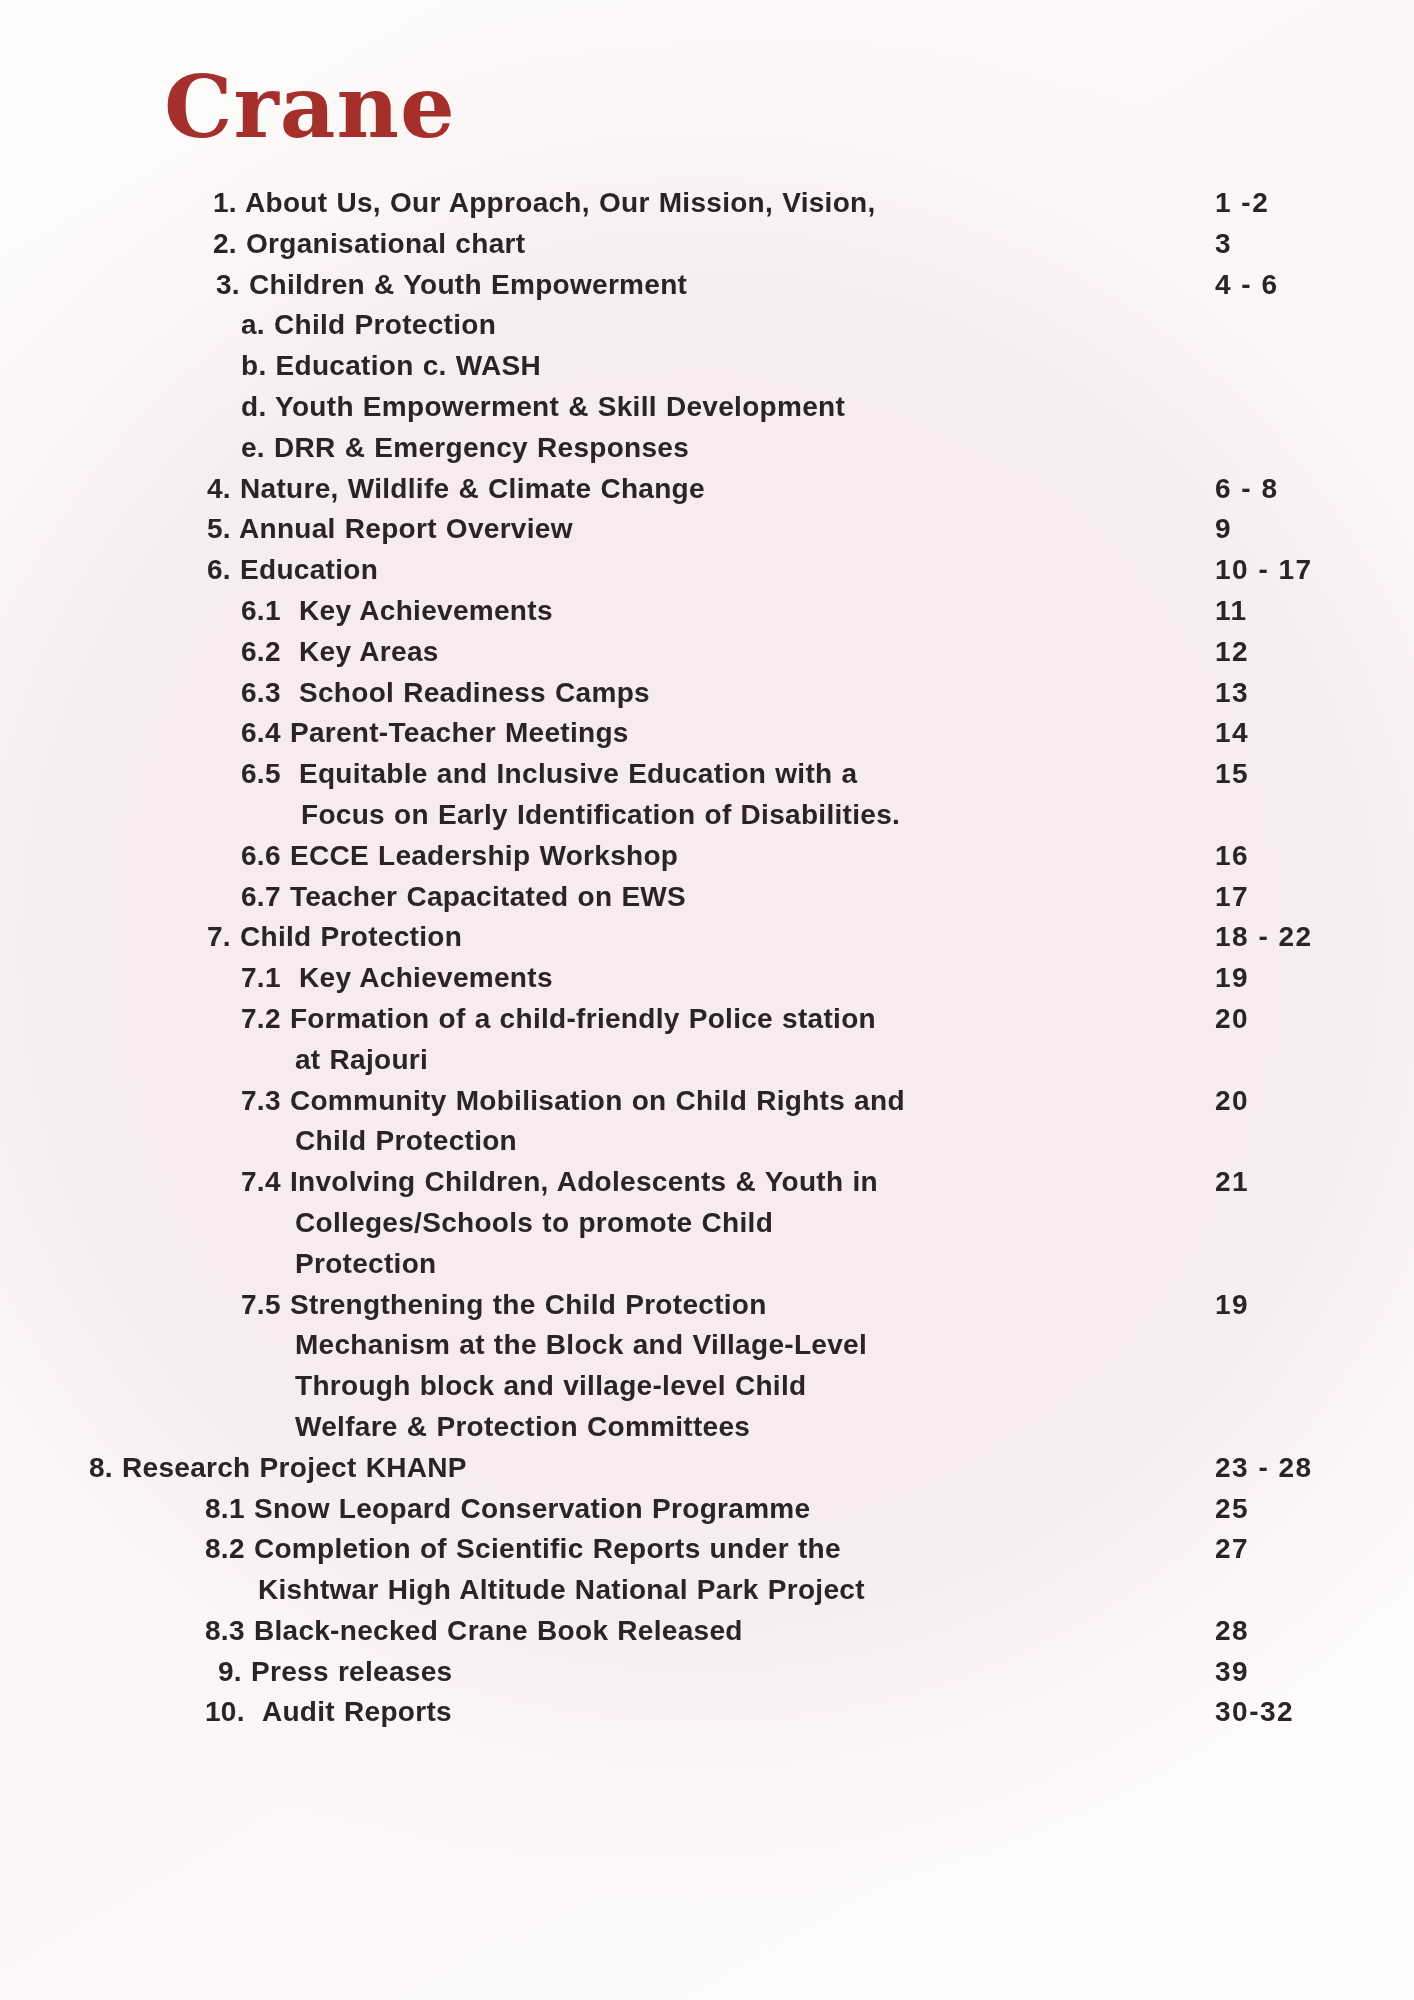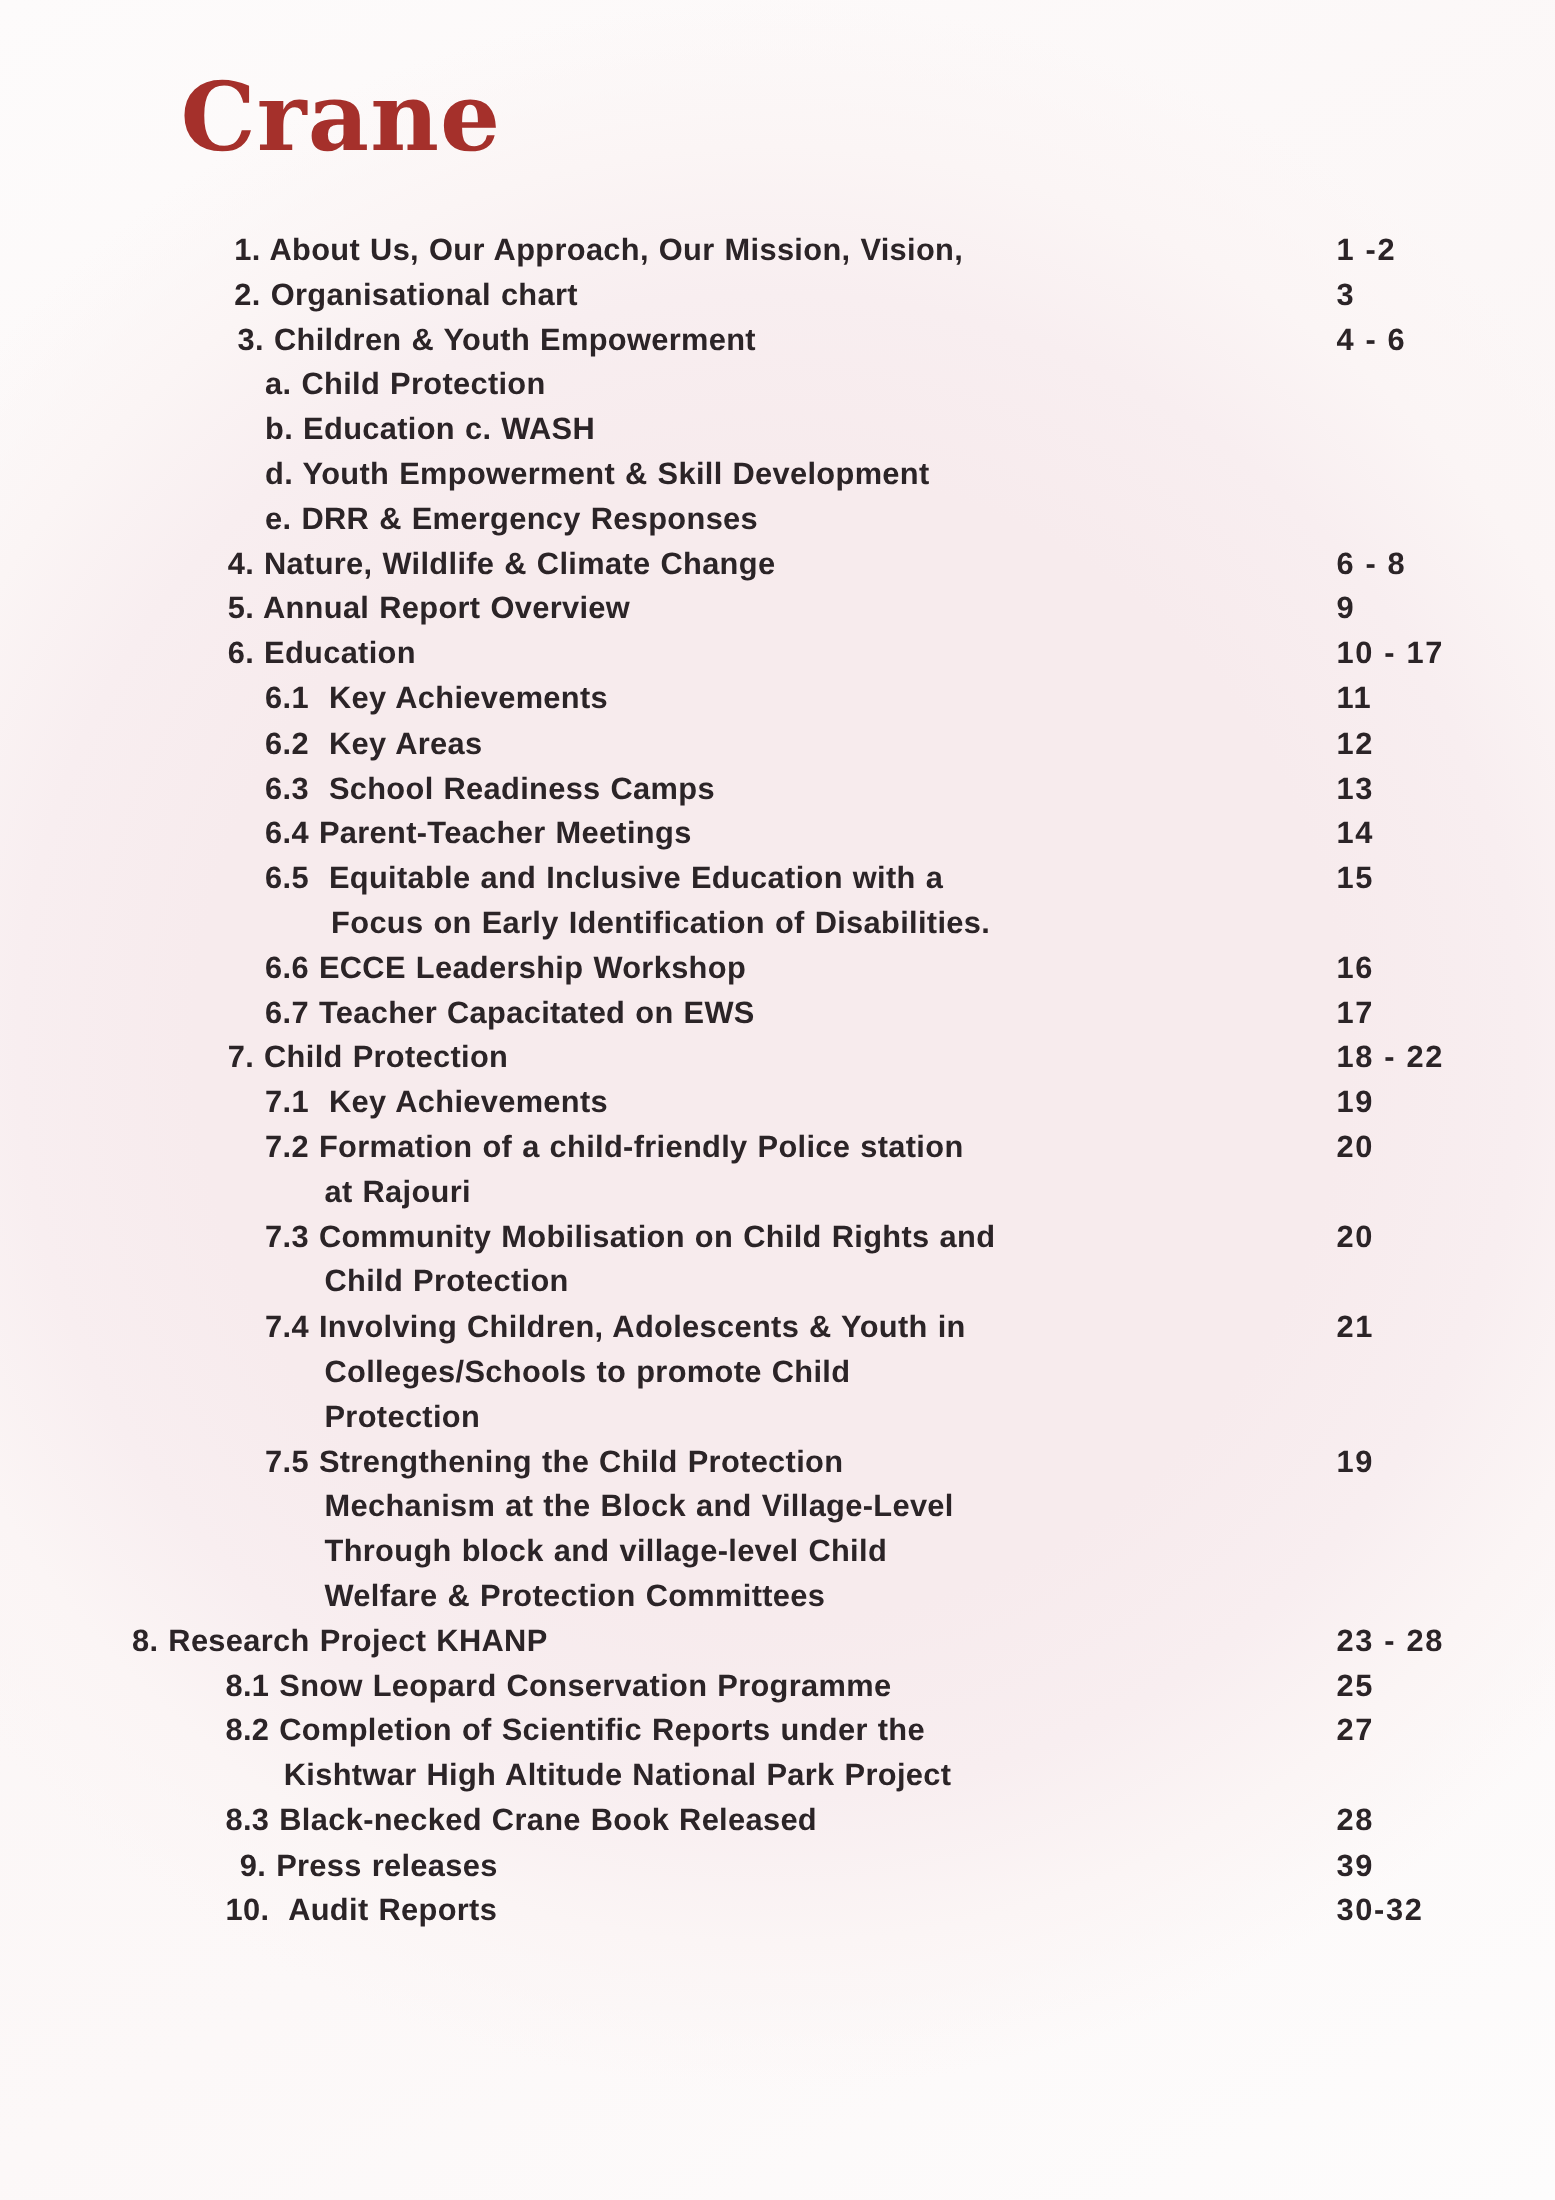--- a/index.html
+++ b/index.html
@@ -25,21 +25,21 @@
     font-family: "DejaVu Serif", "Liberation Serif", serif;
     font-weight: 700;
     font-size: 86px;
     line-height: 1.0;
     letter-spacing: 1px;
     color: #a5302b;
   }
   .toc {
     position: absolute;
     left: 0;
-    top: 207px;
+    top: 183px;
     width: 1196px;
   }
   .entry {
     position: relative;
   }
   .line {
     white-space: pre;
     font-size: 28px;
     font-weight: 700;
     line-height: 40.8px;
@@ -229,21 +229,21 @@
           <div class="line" style="padding-left: 241px;">7.5 Strengthening the Child Protection</div>
           <div class="line" style="padding-left: 295px;">Mechanism at the Block and Village-Level</div>
           <div class="line" style="padding-left: 295px;">Through block and village-level Child</div>
           <div class="line" style="padding-left: 295px;">Welfare &amp; Protection Committees</div>
         </div>
     <span class="page-num">19</span>
   </div>
 
   <div class="entry">
     <div class="lines">
-          <div class="line" style="padding-left: 120px;">8. Research Project KHANP</div>
+          <div class="line" style="padding-left: 89px;">8. Research Project KHANP</div>
         </div>
     <span class="page-num">23 - 28</span>
   </div>
 
   <div class="entry">
     <div class="lines">
           <div class="line" style="padding-left: 205px;">8.1 Snow Leopard Conservation Programme</div>
         </div>
     <span class="page-num">25</span>
   </div>

